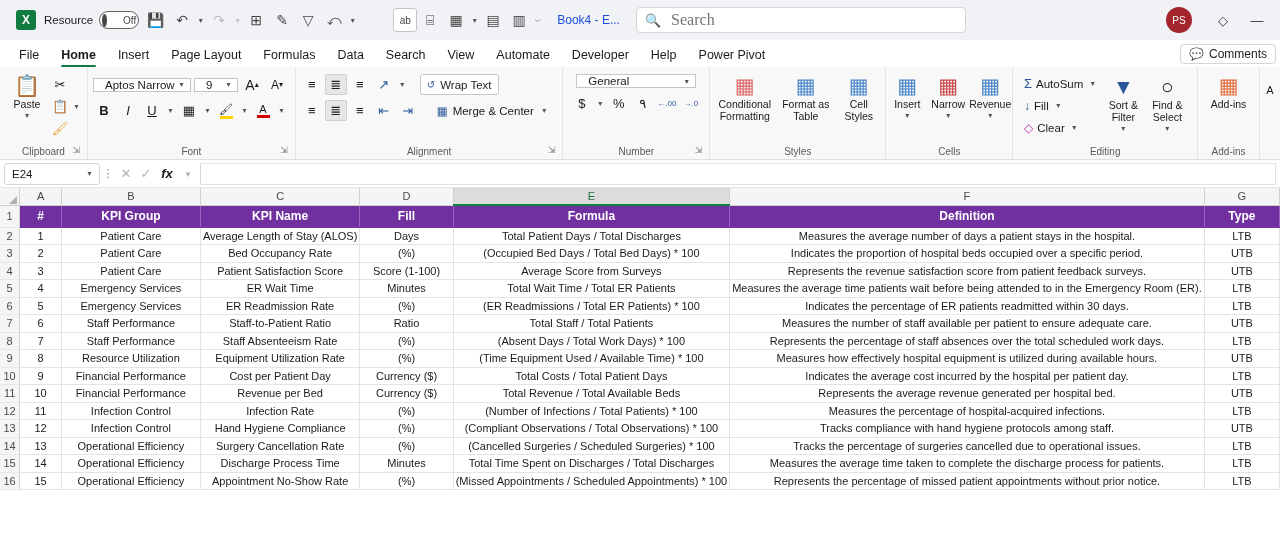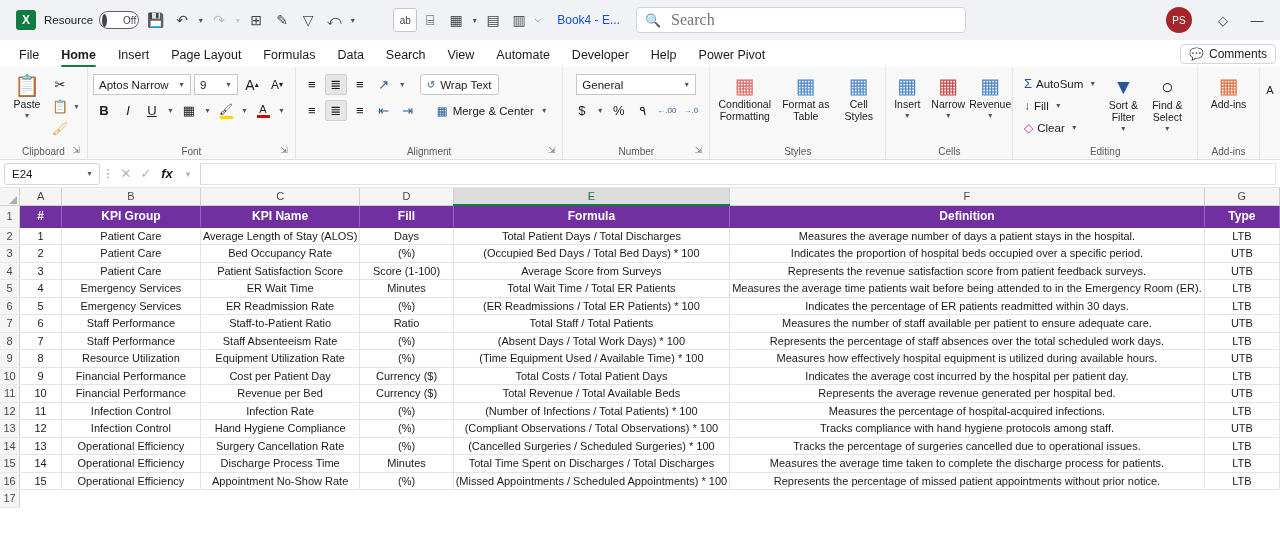--- a/index.html
+++ b/index.html
@@ -111,22 +111,22 @@
   }
   .bigbtn .gl { font-size: 21px; line-height: 24px; }
   .smallrow { display: flex; align-items: center; }
   .sbtn {
     width: 22px; height: 21px; display:flex; align-items:center; justify-content:center;
     font-size: 13px; color: #1b1b1b; border-radius: 2px;
   }
   .sbtn.sel { background: #e6e6e6; border: 1px solid #cfcfcf; }
   .caret { font-size: 8px; color:#555; width: 11px; display:flex; align-items:center; justify-content:center;}
   .fontname, .fontsize, .numfmt {
-    border: 1px solid #c8c6c4; background:#fff; height: 21px;
-    display:flex; align-items:center; padding: 0 3px 0 5px;
+    border: 1px solid #c8c6c4; background:#fff; height: 14px;
+    display:flex; align-items:center; padding: 0 3px 0 11px;
     font-size: 11.5px; color: #1b1b1b; justify-content: space-between;
   }
   .fontname { width: 98px; } .fontsize { width: 44px; } .numfmt { width: 120px; }
   .wrapbtn, .mergebtn {
     display:flex; align-items:center; gap:5px; font-size:11.5px; color:#1b1b1b;
     height: 21px; padding: 0 6px; border-radius:3px;
   }
   .wrapbtn { border: 1px solid #c8c6c4; background:#fff;}
   .stack3 { display:flex; flex-direction:column; gap: 1px; }
   .editrow { display:flex; align-items:center; gap:4px; font-size:11.5px; color:#1b1b1b; height:21px; padding:0 3px;}
@@ -655,25 +655,15 @@
         <tr>
           <td class="rowhdr">16</td>
           <td class="cell">15</td>
           <td class="cell">Operational Efficiency</td>
           <td class="cell">Appointment No-Show Rate</td>
           <td class="cell">(%)</td>
           <td class="cell">(Missed Appointments / Scheduled Appointments) * 100</td>
           <td class="cell">Represents the percentage of missed patient appointments without prior notice.</td>
           <td class="cell">LTB</td>
         </tr>
-        <tr>
-          <td class="rowhdr">17</td>
-          <td class="cell blank"></td>
-          <td class="cell blank"></td>
-          <td class="cell blank"></td>
-          <td class="cell blank"></td>
-          <td class="cell blank"></td>
-          <td class="cell blank"></td>
-          <td class="cell blank"></td>
-        </tr>
       </tbody>
   </table>
 </div>
 
 </body></html>

